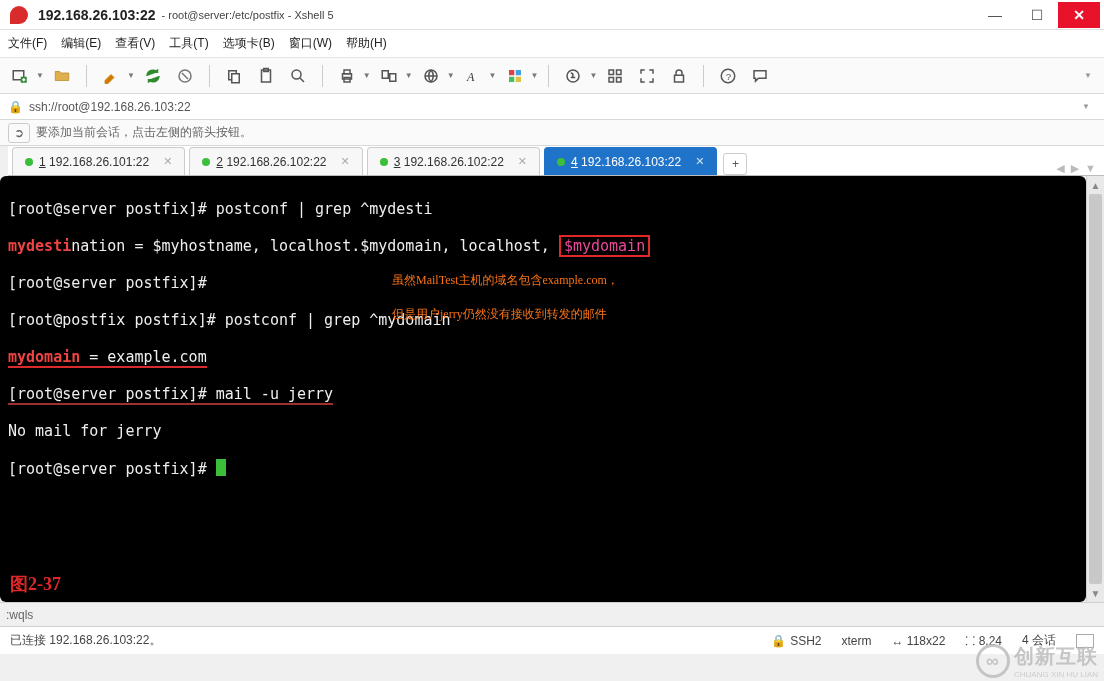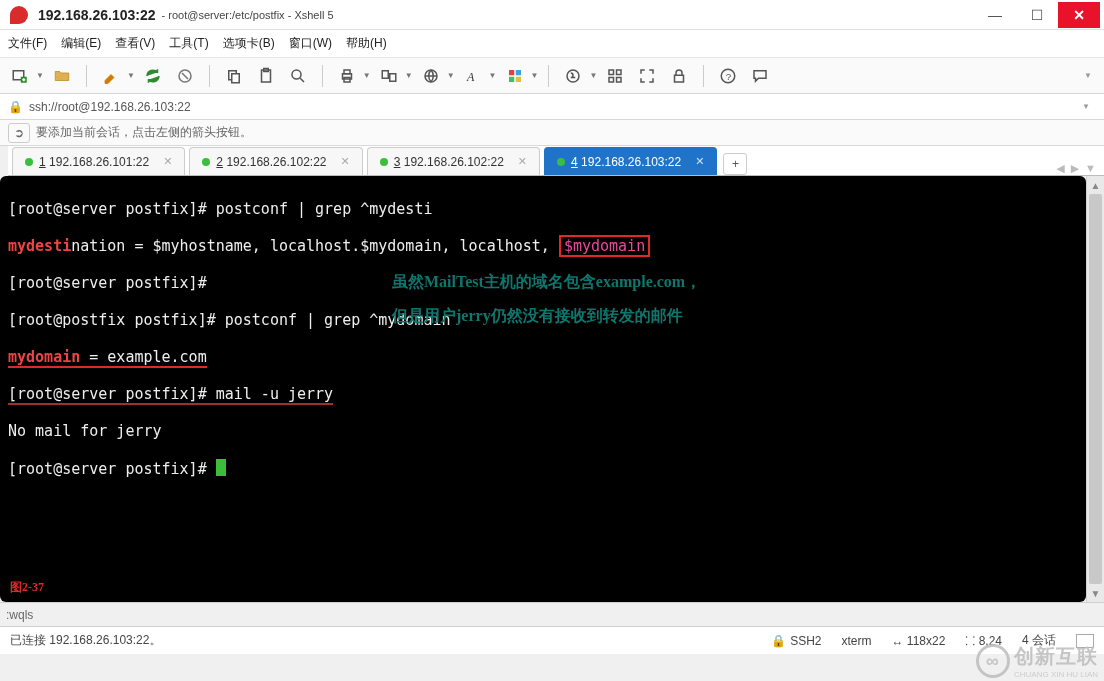--- a/index.html
+++ b/index.html
@@ -154,22 +154,22 @@
     vertical-align: -2px;
   }
   .scrollbar {
     width: 18px; background: #e9e9e9;
     display: flex; flex-direction: column; align-items: center;
     border-left: 1px solid #d0d0d0;
   }
   .scroll-btn { width:100%; height:18px; display:flex;align-items:center;justify-content:center;color:#888;font-size:10px;}
   .scroll-track { flex:1; position:relative; width:100%; }
   .scroll-thumb { position:absolute; top:0; left:2px; right:2px; height:100%; background:#c8c8c8; border-radius:2px;}
-  .annot { position: absolute; color: #0f766e; font-family: "Microsoft YaHei"; font-size: 16px; font-weight: bold; }
-  .figlabel { position: absolute; left: 10px; bottom: 6px; color: #e02828; font-family: "Microsoft YaHei"; font-size: 12px; font-weight: bold; }
+  .annot { position: absolute; color: #f97316; font-family: "Microsoft YaHei"; font-size: 12px; font-weight: normal; }
+  .figlabel { position: absolute; left: 10px; bottom: 6px; color: #e02828; font-family: "Microsoft YaHei"; font-size: 18px; font-weight: bold; }
   .cmdbar {
     height: 24px; background: #f0f0f0;
     border-top: 1px solid #d0d0d0;
     padding: 0 6px; color: #666;
     display: flex; align-items: center;
   }
   .statusbar {
     height: 28px; background: #fff;
     border-top: 1px solid #d0d0d0;
     display: flex; align-items: center;

